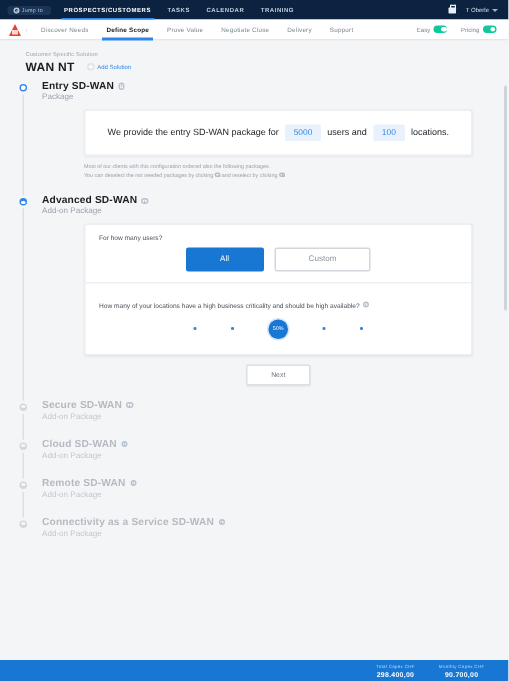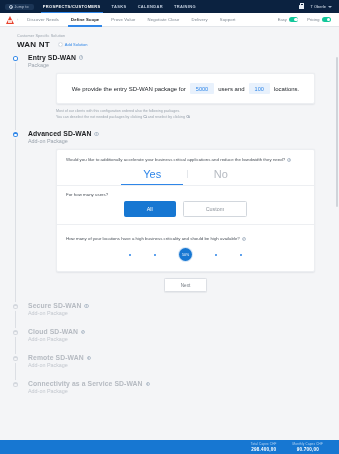--- a/index.html
+++ b/index.html
@@ -318,32 +318,20 @@
         <span class="dot">
             <span class="inner"></span>
           </span>
         <div class="step-title-row">
           <span class="step-title">Advanced SD-WAN</span>
           <span class="info-i">i</span>
         </div>
         <div class="step-sub">Add-on Package</div>
 
         <div class="card">
-          <div class="qcard">
-            <div class="qtext">
-              <span>Would you like to additionally accelerate your business critical applications and reduce the bandwidth they need?</span>
-              <span class="info-i">i</span>
-            </div>
-            <div class="yn-row">
-              <div class="yn sel">Yes</div>
-              <div class="yn-div"></div>
-              <div class="yn">No</div>
-            </div>
-            <div class="sep"></div>
-          </div>
 
           <div class="qsec">
             <div class="qtext">For how many users?</div>
             <div class="btn-row">
               <div class="seg sel">All</div>
               <div class="seg">Custom</div>
             </div>
             <div class="sep" style="margin-top:7px;"></div>
           </div>
 

